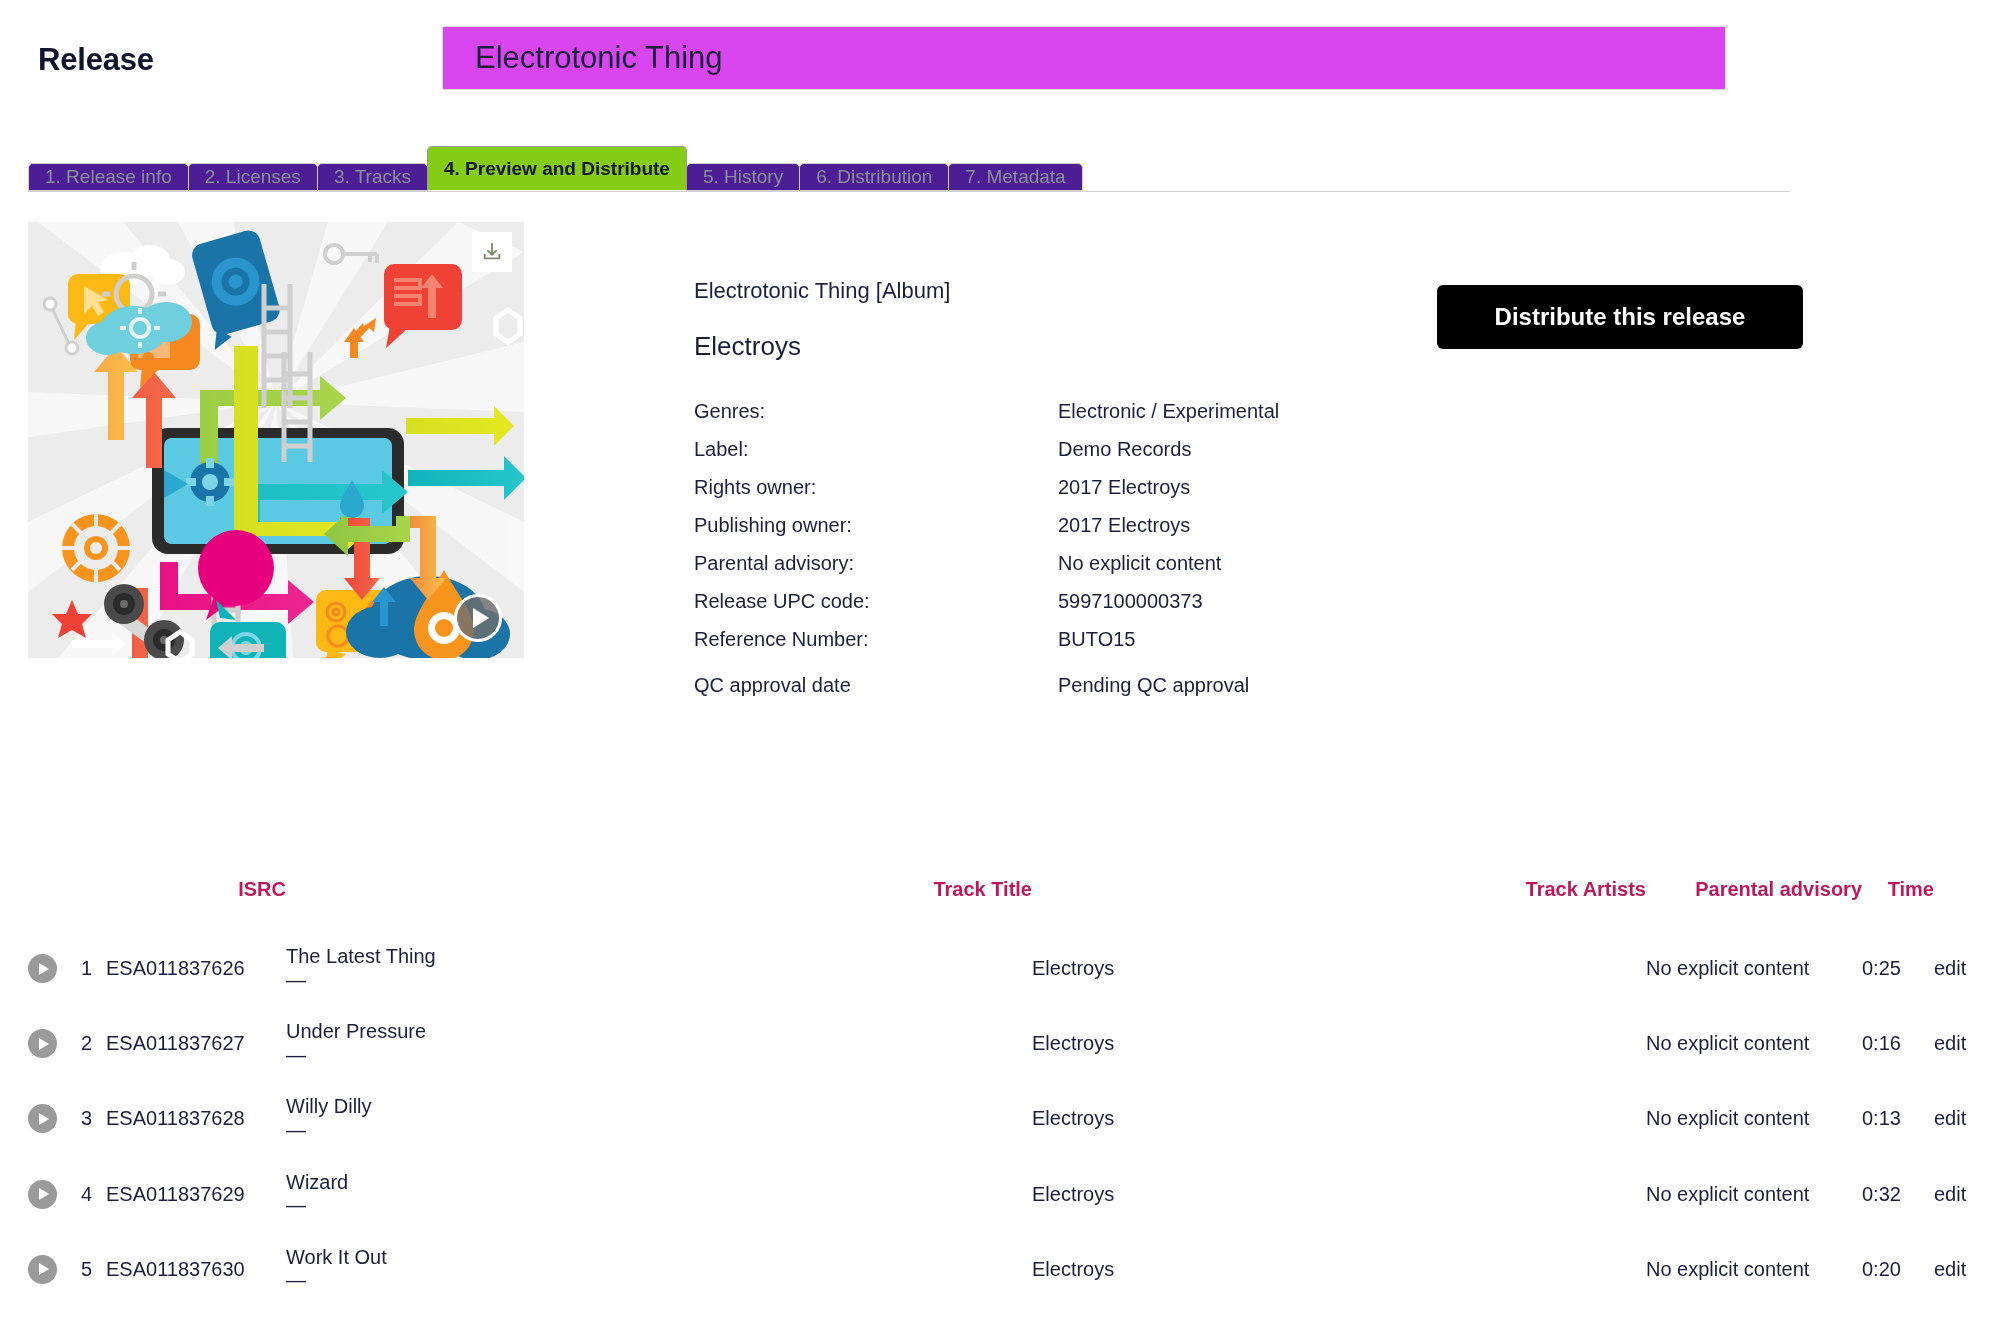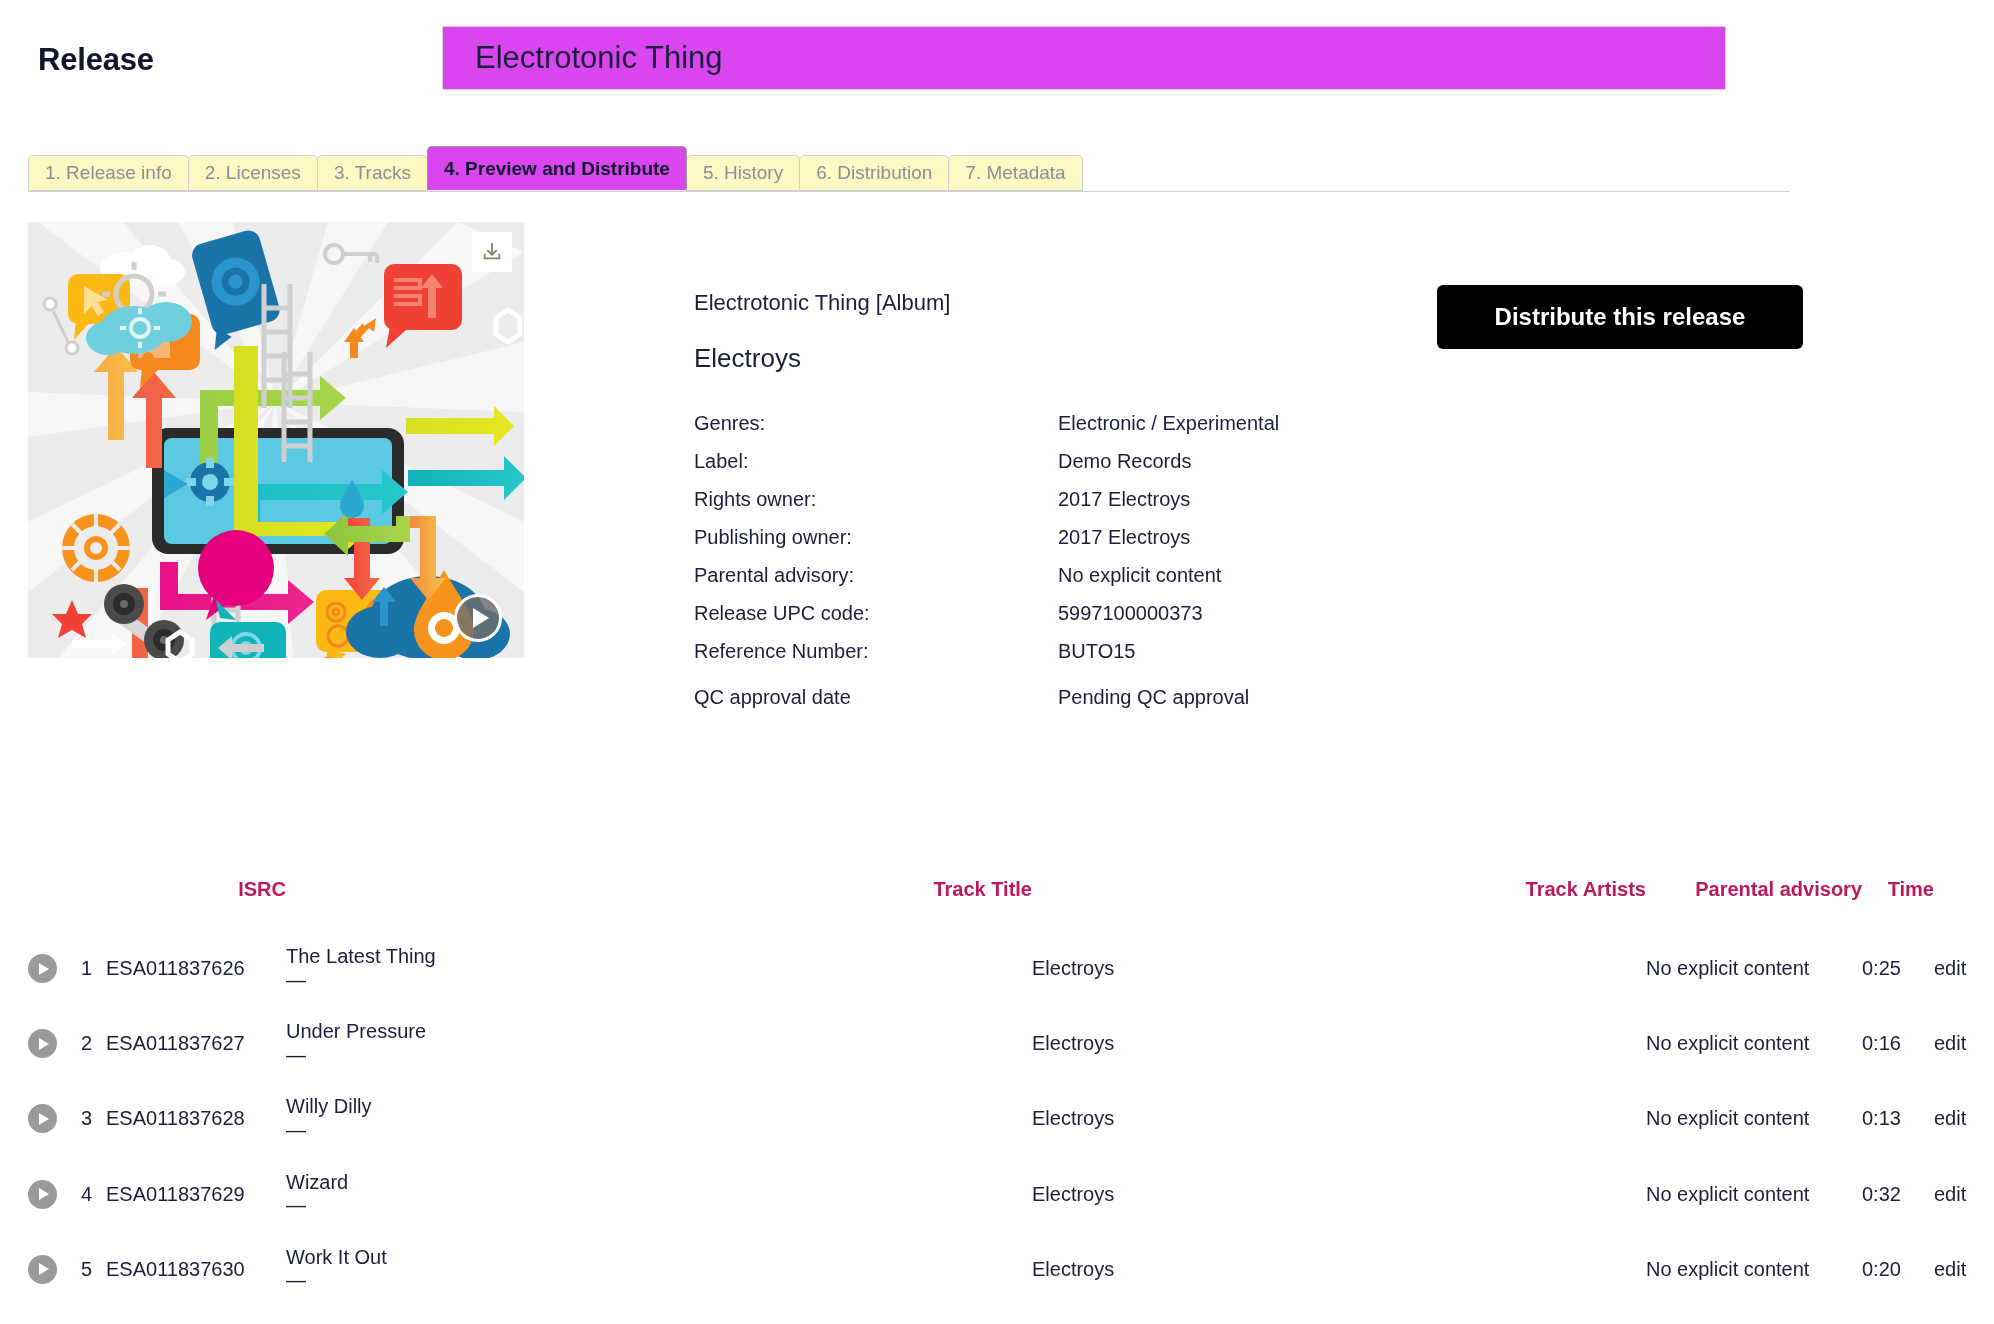--- a/index.html
+++ b/index.html
@@ -49,40 +49,40 @@
     position: absolute;
     left: 28px;
     top: 148px;
     width: 1762px;
     height: 44px;
     border-bottom: 1px solid #d0d0d0;
     display: flex;
     align-items: flex-end;
   }
   .tab {
-    height: 36px;
+    height: 28px;
     padding: 0 16px;
     display: flex;
     align-items: center;
     font-size: 19px;
     color: #8a8f98;
-    background: #fef9c3;
+    background: #4c1d95;
     border: 1px solid #d0d0d0;
     border-bottom: 1px solid #d0d0d0;
     border-radius: 5px 5px 0 0;
     margin-right: -1px;
     white-space: nowrap;
     cursor: pointer;
     position: relative;
     z-index: 1;
   }
   .tab.active {
     color: #12152e;
     font-weight: bold;
-    background: #d946ef;
+    background: #84cc16;
     border-color: #9a9a9a;
     border-bottom-color: #ffffff;
     z-index: 3;
     height: 45px;
   }
 
   
   .artwork {
     position: absolute;
     left: 28px;
@@ -124,21 +124,21 @@
   }
   .play-overlay .tri {
     width: 0; height: 0;
     border-left: 16px solid #ffffff;
     border-top: 10px solid transparent;
     border-bottom: 10px solid transparent;
     margin-left: 5px;
   }
 
   
-  .summary { position: absolute; left: 694px; top: 222px; }
+  .summary { position: absolute; left: 694px; top: 210px; }
   .summary-album {
     font-size: 22px;
     color: #1b1f3b;
     margin-top: 68px;
   }
   .summary-artist {
     font-size: 26px;
     color: #1b1f3b;
     margin-top: 27px;
   }

